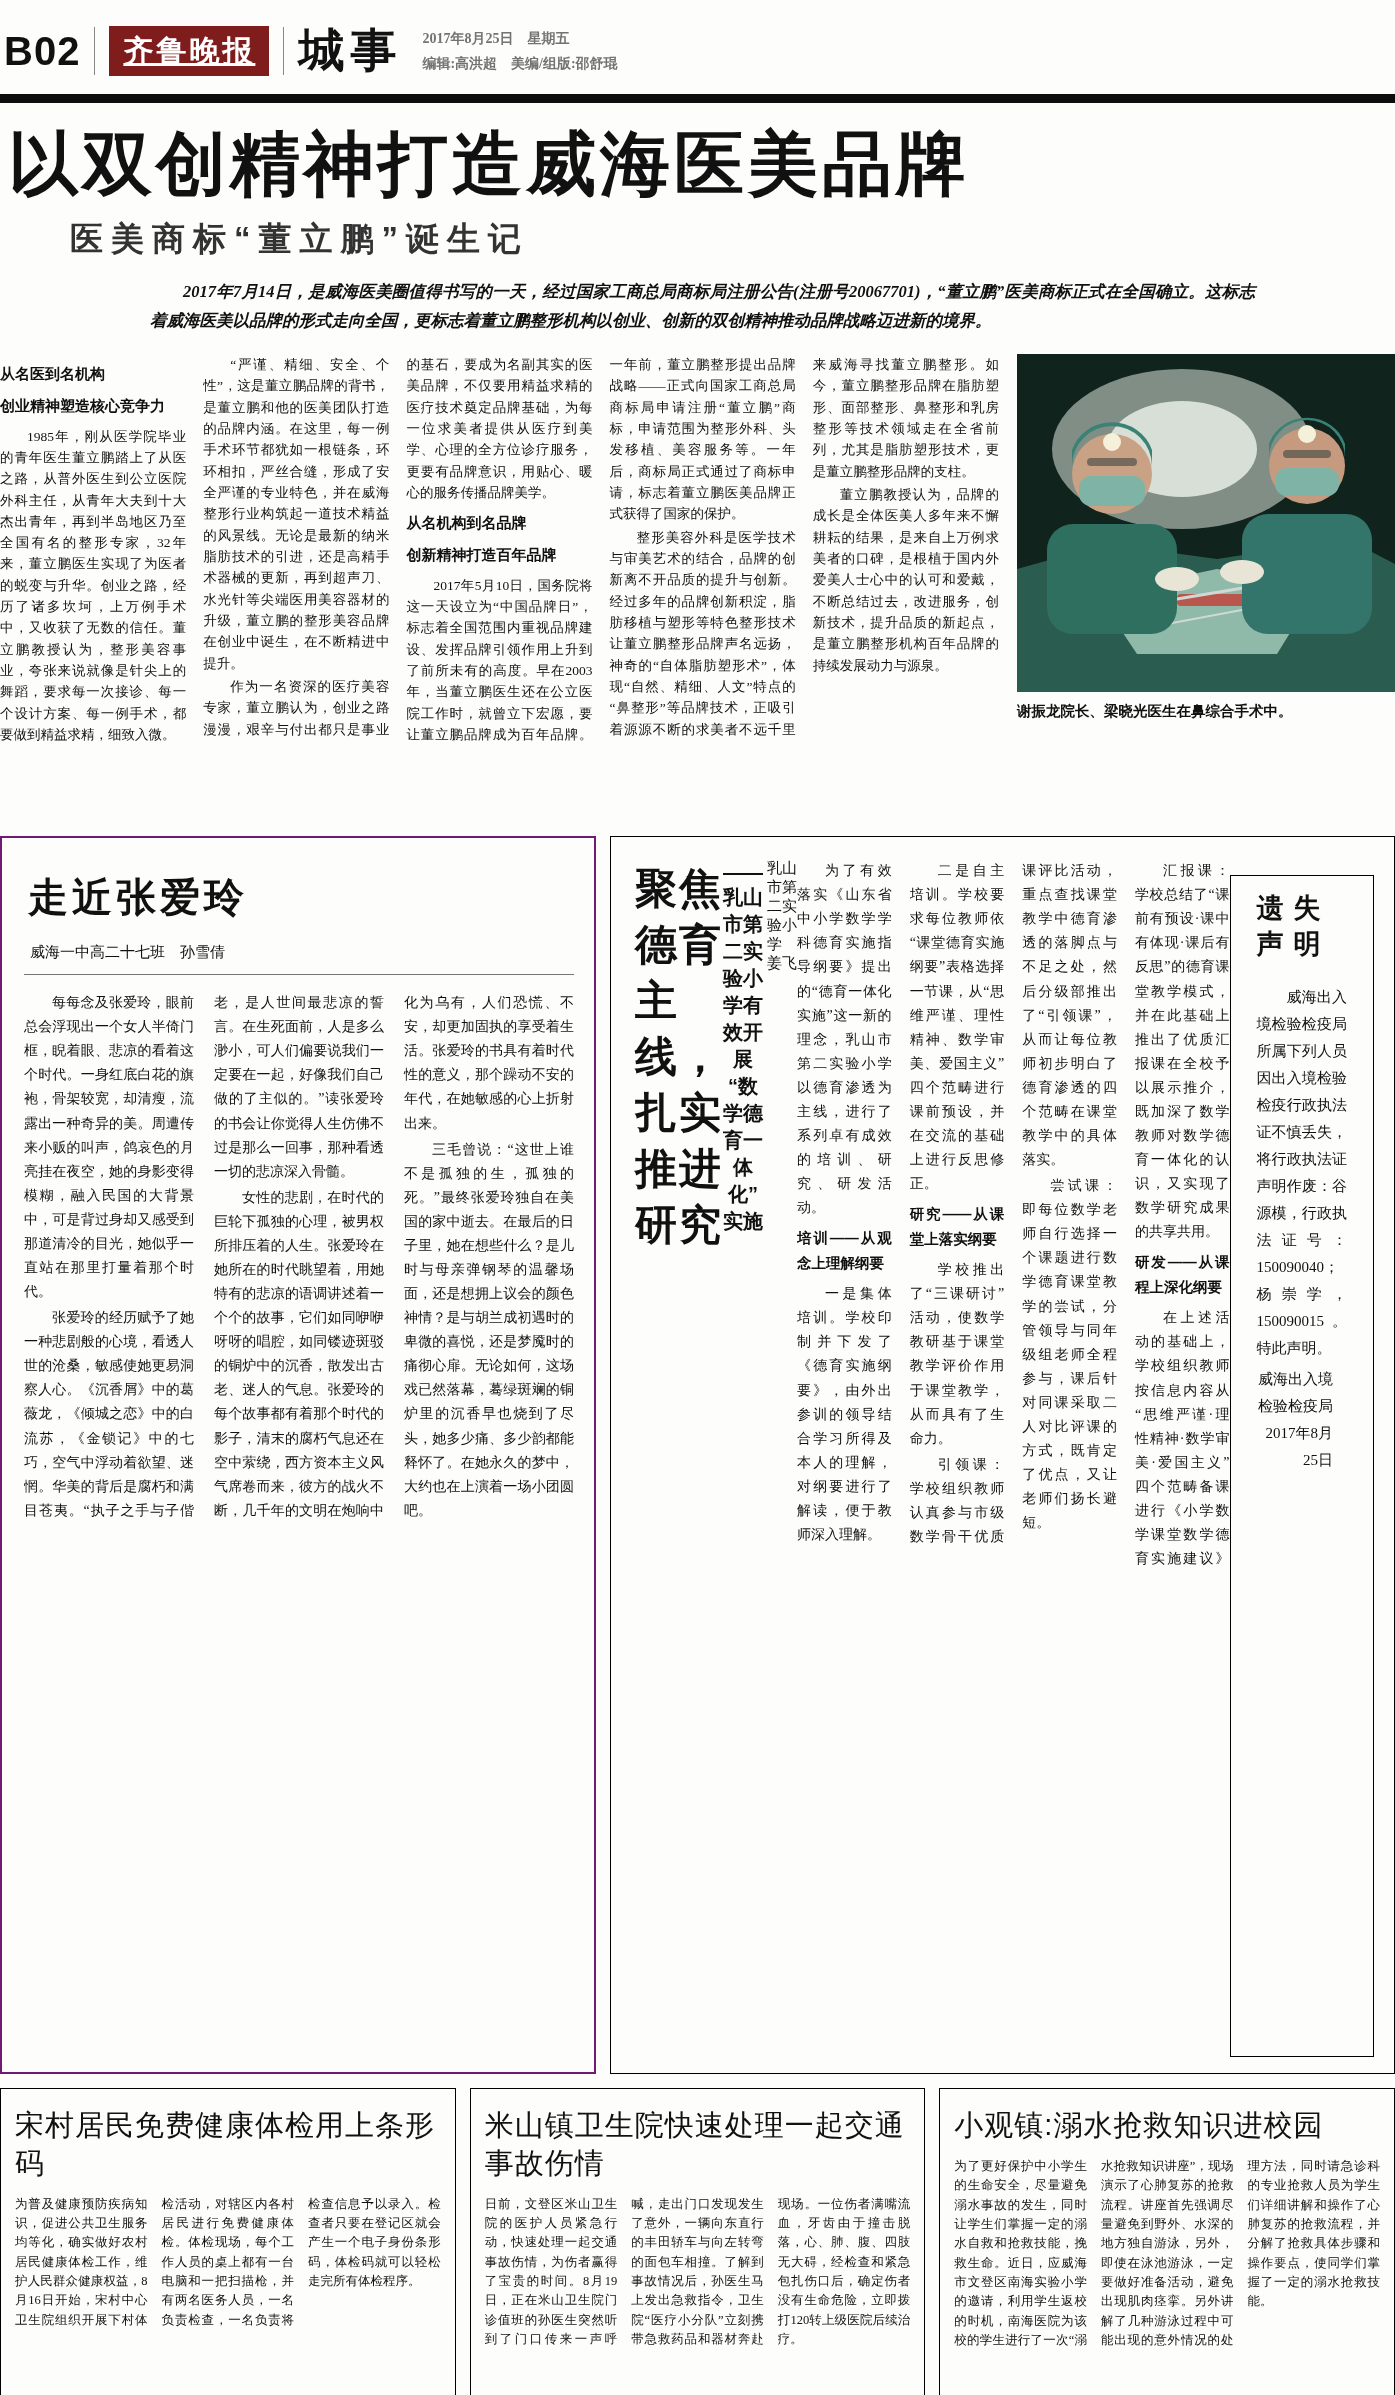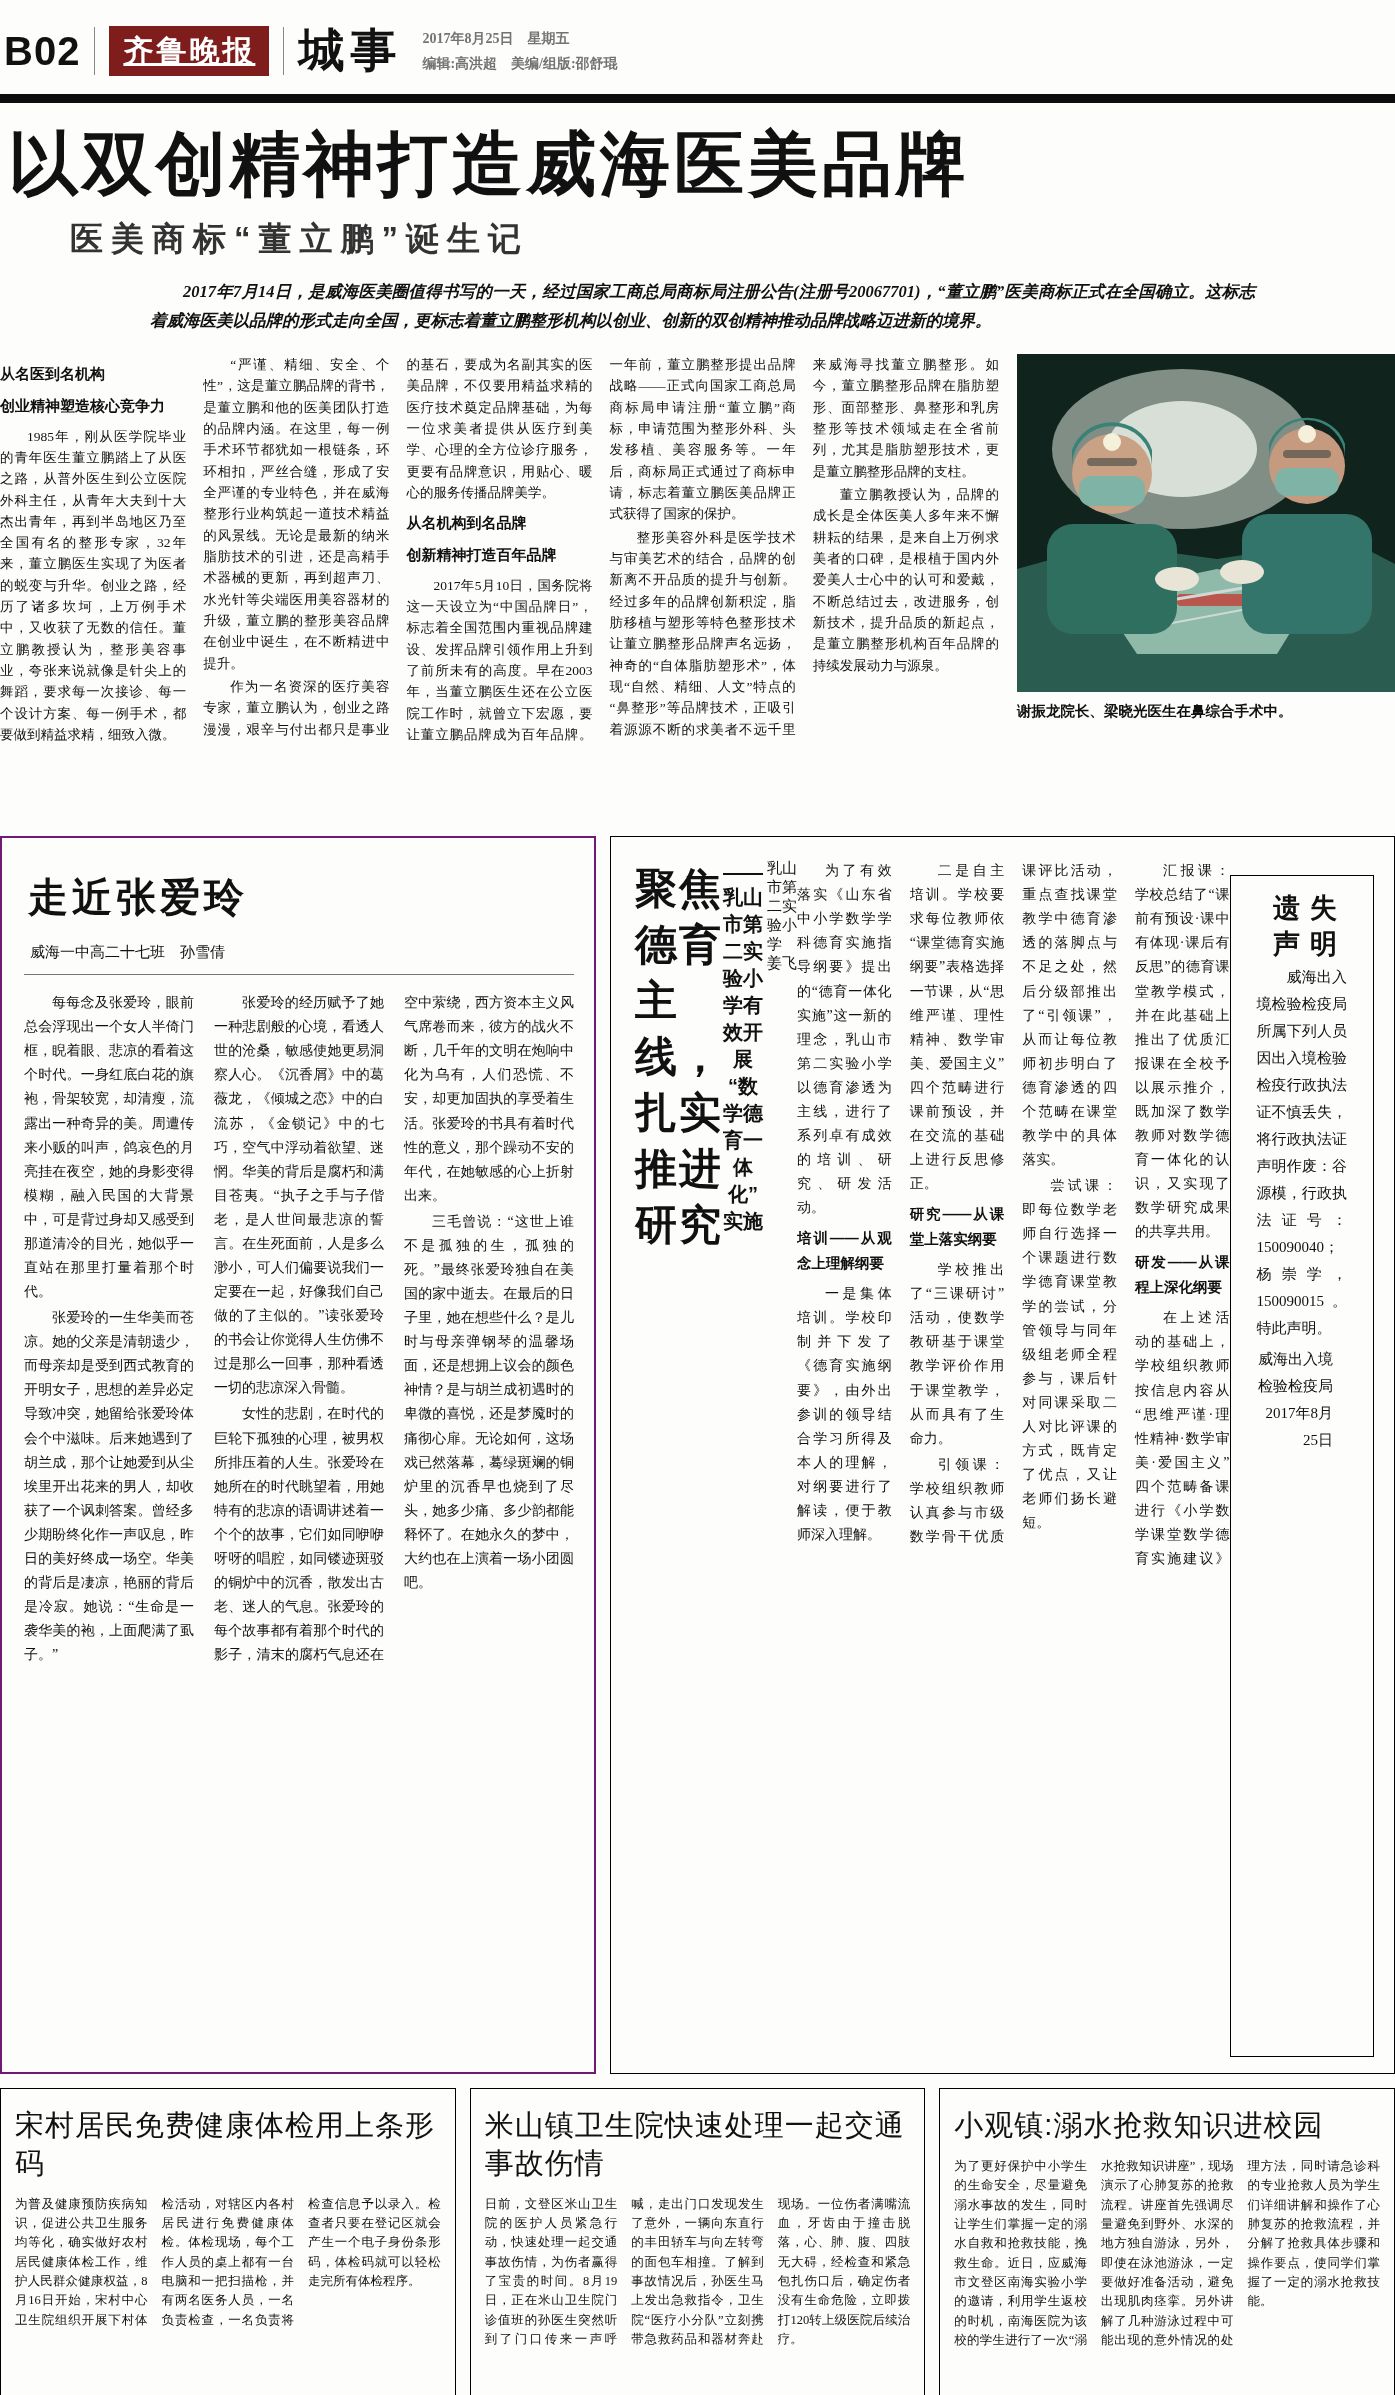--- a/index.html
+++ b/index.html
@@ -35,21 +35,21 @@
   .a2-byline { font-size:15px; border-bottom:1px solid #777; padding:0 0 12px 6px; margin-bottom:16px; }
   .cols { text-align:justify; font-size:14px; line-height:1.72; overflow:hidden; }
   .cols-3 { height:1050px; column-count:3; column-gap:20px; }
   .cols-4 { height:712px; column-count:4; column-gap:18px; }
   .cols .sub { font-family:"Liberation Sans","DejaVu Sans",sans-serif; font-weight:900; font-size:14.5px; margin:6px 0; text-indent:0; }
   .a3-title { font-family:"Liberation Sans","DejaVu Sans",sans-serif; font-size:42px; font-weight:900; letter-spacing:2px; margin:2px 0 10px 2px; }
   .a3-sub { font-family:"Liberation Sans","DejaVu Sans",sans-serif; font-size:20px; font-weight:700; text-align:center; margin:2px 0 14px 0; }
   .a3-byline { font-size:15px; margin:0 0 14px 4px; }
 
   .notice { border:1px solid #000; margin-top:16px; padding:14px 26px 10px 26px; }
-  .notice-title { font-family:"Liberation Sans","DejaVu Sans",sans-serif; font-size:27px; font-weight:900; text-align:right; letter-spacing:10px; margin-bottom:2px; }
+  .notice-title { font-family:"Liberation Sans","DejaVu Sans",sans-serif; font-size:27px; font-weight:900; text-align:left; letter-spacing:10px; margin-bottom:22px; }
   .notice-body { font-size:15px; line-height:1.8; text-align:justify; text-indent:2em; }
   .notice-sign { text-align:right; font-size:15px; line-height:1.8; padding-right:14px; margin-top:4px; }
 
   
   .bottom { display:flex; gap:14px; margin-top:14px; height:352px; }
   .bbox { flex:1; border:1px solid #000; padding:14px 14px 8px 14px; display:flex; flex-direction:column; }
   .b-title { font-family:"Liberation Sans","DejaVu Sans",sans-serif; font-size:29px; font-weight:400; text-align:left; letter-spacing:1px; margin:4px 0 12px 0; line-height:1.3; }
   .b-cols { flex:1; column-count:3; column-gap:14px; font-size:12.5px; line-height:1.55; text-align:justify; overflow:hidden; }
 </style>
 </head>
@@ -120,21 +120,20 @@
       </figure>
     </div>
   </section>
 
   <section class="mid">
     <article class="mid-left">
       <h3 class="a2-title">走近张爱玲</h3>
       <div class="a2-byline">威海一中高二十七班　孙雪倩</div>
       <div class="cols cols-3">
           <p class="para">每每念及张爱玲，眼前总会浮现出一个女人半倚门框，睨着眼、悲凉的看着这个时代。一身红底白花的旗袍，骨架较宽，却清瘦，流露出一种奇异的美。周遭传来小贩的叫声，鸽哀色的月亮挂在夜空，她的身影变得模糊，融入民国的大背景中，可是背过身却又感受到那道清冷的目光，她似乎一直站在那里打量着那个时代。</p>
-          <p class="para">张爱玲的一生华美而苍凉。她的父亲是清朝遗少，而母亲却是受到西式教育的开明女子，思想的差异必定导致冲突，她留给张爱玲体会个中滋味。后来她遇到了胡兰成，那个让她爱到从尘埃里开出花来的男人，却收获了一个讽刺答案。曾经多少期盼终化作一声叹息，昨日的美好终成一场空。华美的背后是凄凉，艳丽的背后是冷寂。她说：“生命是一袭华美的袍，上面爬满了虱子。”</p>
           <p class="para">张爱玲的经历赋予了她一种悲剧般的心境，看透人世的沧桑，敏感使她更易洞察人心。《沉香屑》中的葛薇龙，《倾城之恋》中的白流苏，《金锁记》中的七巧，空气中浮动着欲望、迷惘。华美的背后是腐朽和满目苍夷。“执子之手与子偕老，是人世间最悲凉的誓言。在生死面前，人是多么渺小，可人们偏要说我们一定要在一起，好像我们自己做的了主似的。”读张爱玲的书会让你觉得人生仿佛不过是那么一回事，那种看透一切的悲凉深入骨髓。</p>
           <p class="para">女性的悲剧，在时代的巨轮下孤独的心理，被男权所排压着的人生。张爱玲在她所在的时代眺望着，用她特有的悲凉的语调讲述着一个个的故事，它们如同咿咿呀呀的唱腔，如同镂迹斑驳的铜炉中的沉香，散发出古老、迷人的气息。张爱玲的每个故事都有着那个时代的影子，清末的腐朽气息还在空中萦绕，西方资本主义风气席卷而来，彼方的战火不断，几千年的文明在炮响中化为乌有，人们恐慌、不安，却更加固执的享受着生活。张爱玲的书具有着时代性的意义，那个躁动不安的年代，在她敏感的心上折射出来。</p>
           <p class="para">三毛曾说：“这世上谁不是孤独的生，孤独的死。”最终张爱玲独自在美国的家中逝去。在最后的日子里，她在想些什么？是儿时与母亲弹钢琴的温馨场面，还是想拥上议会的颜色神情？是与胡兰成初遇时的卑微的喜悦，还是梦魇时的痛彻心扉。无论如何，这场戏已然落幕，蓦绿斑斓的铜炉里的沉香早也烧到了尽头，她多少痛、多少韵都能释怀了。在她永久的梦中，大约也在上演着一场小团圆吧。</p>
         </div>
     </article>
 
     <article class="mid-right">
       <h3 class="a3-title">聚焦德育主线，扎实推进研究</h3>
       <div class="a3-sub">——乳山市第二实验小学有效开展“数学德育一体化”实施</div>
       <div class="a3-byline">乳山市第二实验小学　姜飞</div>

